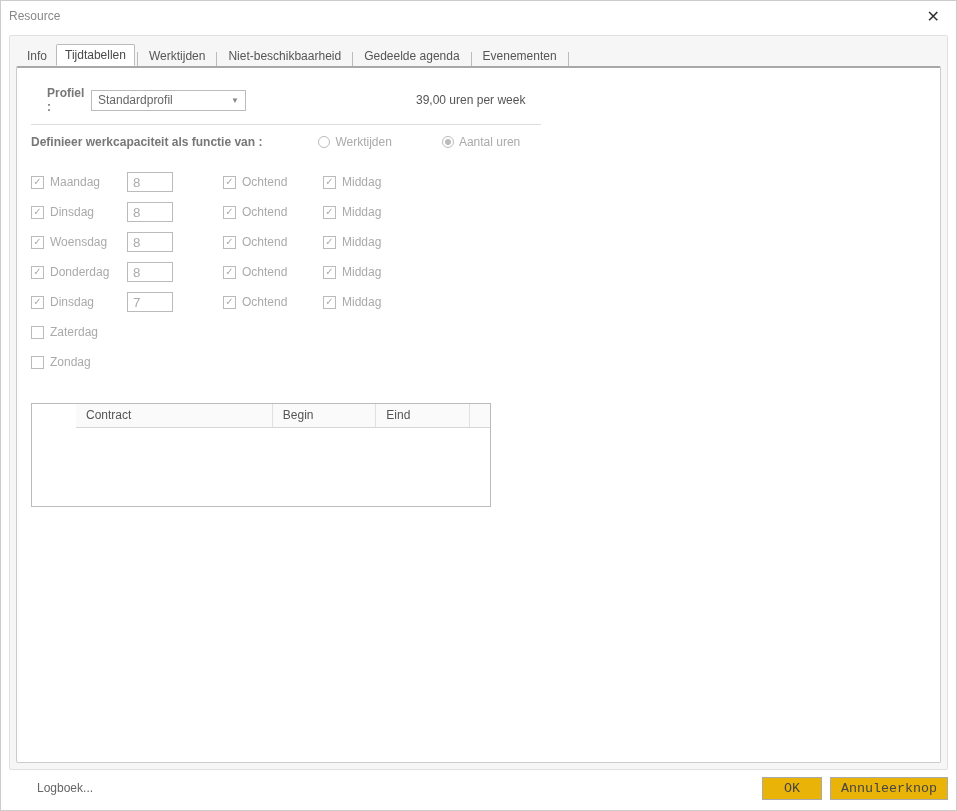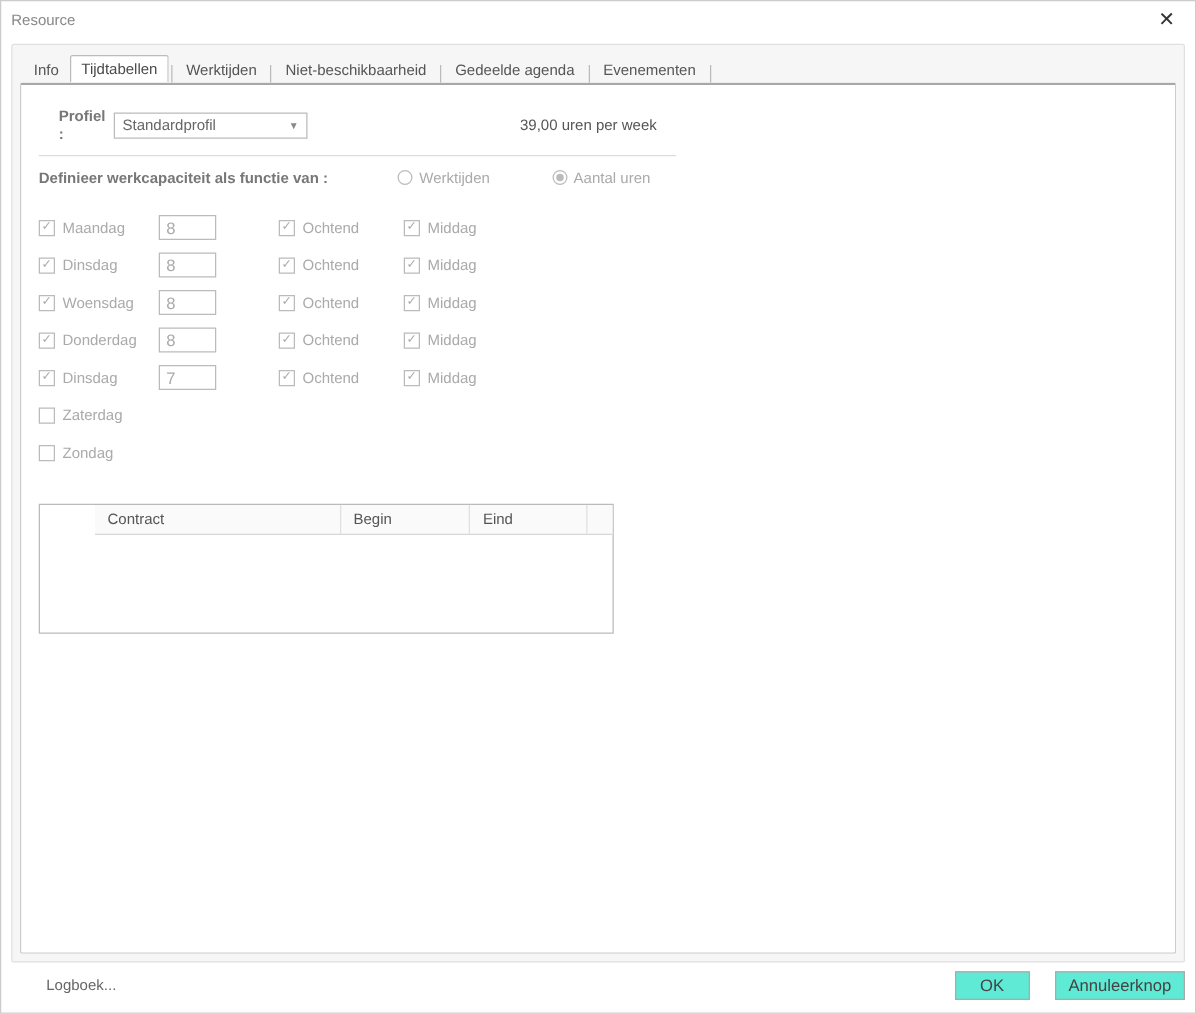--- a/index.html
+++ b/index.html
@@ -214,28 +214,29 @@
     }
     .logboek-link {
       color: #666;
       cursor: pointer;
       margin-left: 12px;
     }
     .footer-spacer { flex: 1; }
     .btn {
       height: 23px;
       border: 1px solid #aaa;
-      background: #5eead4;
+      background: #eab308;
       padding: 0 10px;
-      margin-left: 20px;
+      margin-left: 8px;
       cursor: pointer;
       color: #444;
       display: flex;
       align-items: center;
       justify-content: center;
+      font-family: Liberation Mono, monospace;
     }
     .btn-ok { width: 60px; }
   </style>
 </head>
 <body>
 
 <div class="titlebar">
   <span class="title">Resource</span>
   <span class="close-icon">✕</span>
 </div>

